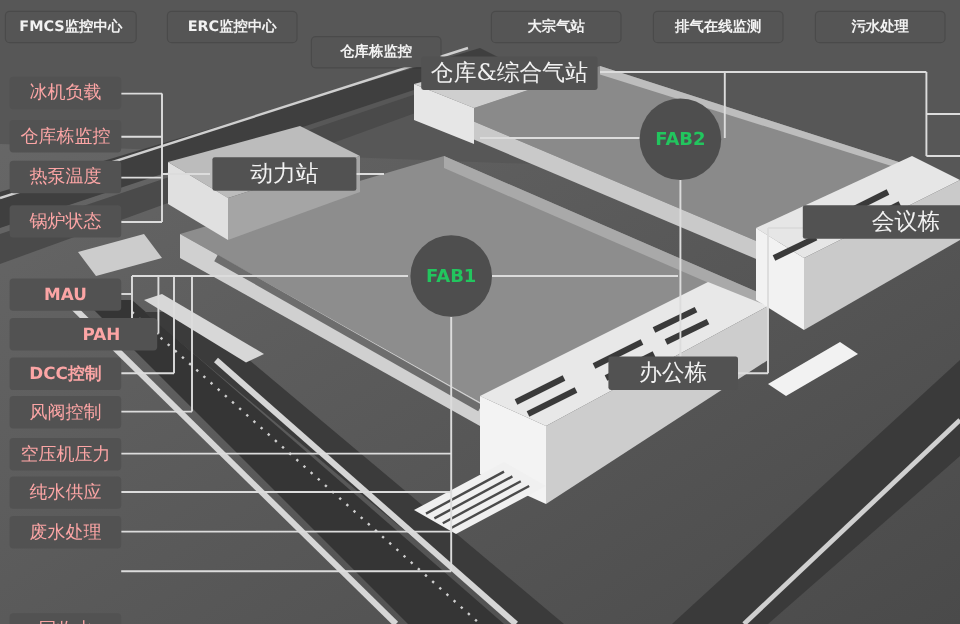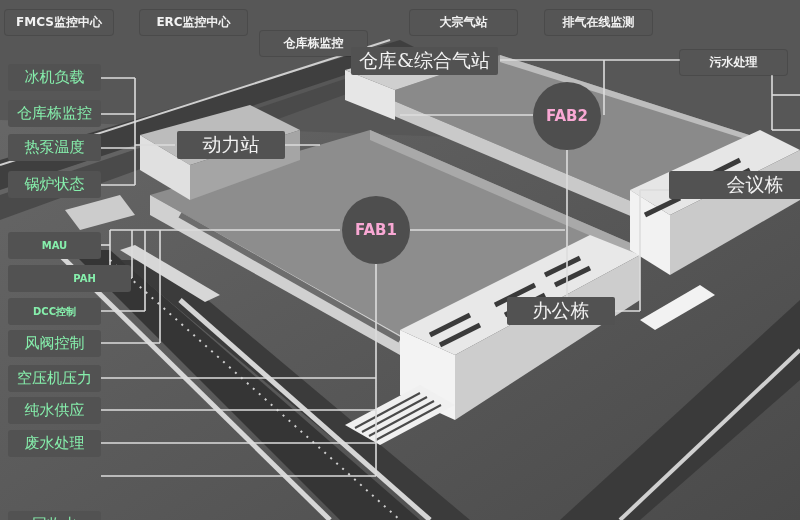--- a/index.html
+++ b/index.html
@@ -16,40 +16,40 @@
       background: #555555; border-radius: 3px;
       color: #f2f2f2; font-size: 12px; font-weight: bold;
       display: flex; align-items: center; justify-content: center;
       box-shadow: 0 0 0 1px rgba(0,0,0,0.15);
       cursor: pointer;
     }
 
     .sidelbl {
       position: absolute; left: 8px; width: 93px; height: 27px;
       background: #525252; border-radius: 3px;
-      color: #86efac; font-size: 15px;
+      color: #fca5a5; font-size: 15px;
       font-family: "DejaVu Serif", "Liberation Serif", serif;
       display: flex; align-items: center; justify-content: center;
       cursor: pointer;
     }
-    .sidelbl.bold { font-family: "DejaVu Sans", "Liberation Sans", sans-serif; font-weight: bold; font-size: 10px; }
+    .sidelbl.bold { font-family: "DejaVu Sans", "Liberation Sans", sans-serif; font-weight: bold; font-size: 14px; }
 
     .bldglbl {
       position: absolute; height: 28px;
       background: #525252; border-radius: 2px;
       color: #f2f2f2; font-size: 19px;
       font-family: "DejaVu Serif", "Liberation Serif", serif;
       display: flex; align-items: center; justify-content: center;
       cursor: pointer;
     }
 
     .fab {
       position: absolute; width: 68px; height: 68px; border-radius: 50%;
       background: #4e4e4e;
-      color: #f9a8d4; font-weight: bold; font-size: 15px;
+      color: #22c55e; font-weight: bold; font-size: 15px;
       display: flex; align-items: center; justify-content: center;
       cursor: pointer;
     }
   </style>
 </head>
 <body>
 
 <svg class="scene" viewBox="0 0 800 520" xmlns="http://www.w3.org/2000/svg">
   <defs>
     <linearGradient id="bg" x1="0" y1="0" x2="1" y2="1">
@@ -166,36 +166,36 @@
     <line x1="640" y1="190" x2="640" y2="311"></line>
     <line x1="640" y1="190" x2="670" y2="190"></line>
   </g>
 </svg>
 
 <div class="topbtn" style="left:5px; width:108px;">FMCS监控中心</div>
 <div class="topbtn" style="left:140px; width:107px;">ERC监控中心</div>
 <div class="topbtn" style="left:260px; width:107px;margin-top:21px;">仓库栋监控</div>
 <div class="topbtn" style="left:410px; width:107px;">大宗气站</div>
 <div class="topbtn" style="left:545px; width:107px;">排气在线监测</div>
-<div class="topbtn" style="left:680px; width:107px;margin-top:40px;">污水处理</div>
+<div class="topbtn" style="left:680px; width:107px;">污水处理</div>
 
 <div class="sidelbl" style="top:64px;">冰机负载</div>
 <div class="sidelbl" style="top:100px;">仓库栋监控</div>
 <div class="sidelbl" style="top:134px;">热泵温度</div>
 <div class="sidelbl" style="top:171px;">锅炉状态</div>
 
 <div class="sidelbl bold" style="top:232px;">MAU</div>
 <div class="sidelbl bold" style="top:265px;padding-left:30px;">PAH</div>
 <div class="sidelbl bold" style="top:298px;">DCC控制</div>
 <div class="sidelbl" style="top:330px;">风阀控制</div>
 
 <div class="sidelbl" style="top:365px;">空压机压力</div>
 <div class="sidelbl" style="top:397px;">纯水供应</div>
 <div class="sidelbl" style="top:430px;">废水处理</div>
 <div class="sidelbl" style="top:463px;margin-top:48px;">回收水</div>
 
 <div class="bldglbl" style="left:351px; top:47px; width:147px;">仓库&amp;综合气站</div>
-<div class="bldglbl" style="left:177px; top:131px; width:108px;">动力站</div>
+<div class="bldglbl" style="left:177px; top:131px; width:120px;">动力站</div>
 <div class="bldglbl" style="left:669px; top:171px; width:108px;padding-left:32px;">会议栋</div>
 <div class="bldglbl" style="left:477px; top:297px; width:108px;margin-left:30px;">办公栋</div>
 
 <div class="fab" style="left:342px; top:196px;">FAB1</div>
 <div class="fab" style="left:533px; top:82px;">FAB2</div>
 
 </body></html>

